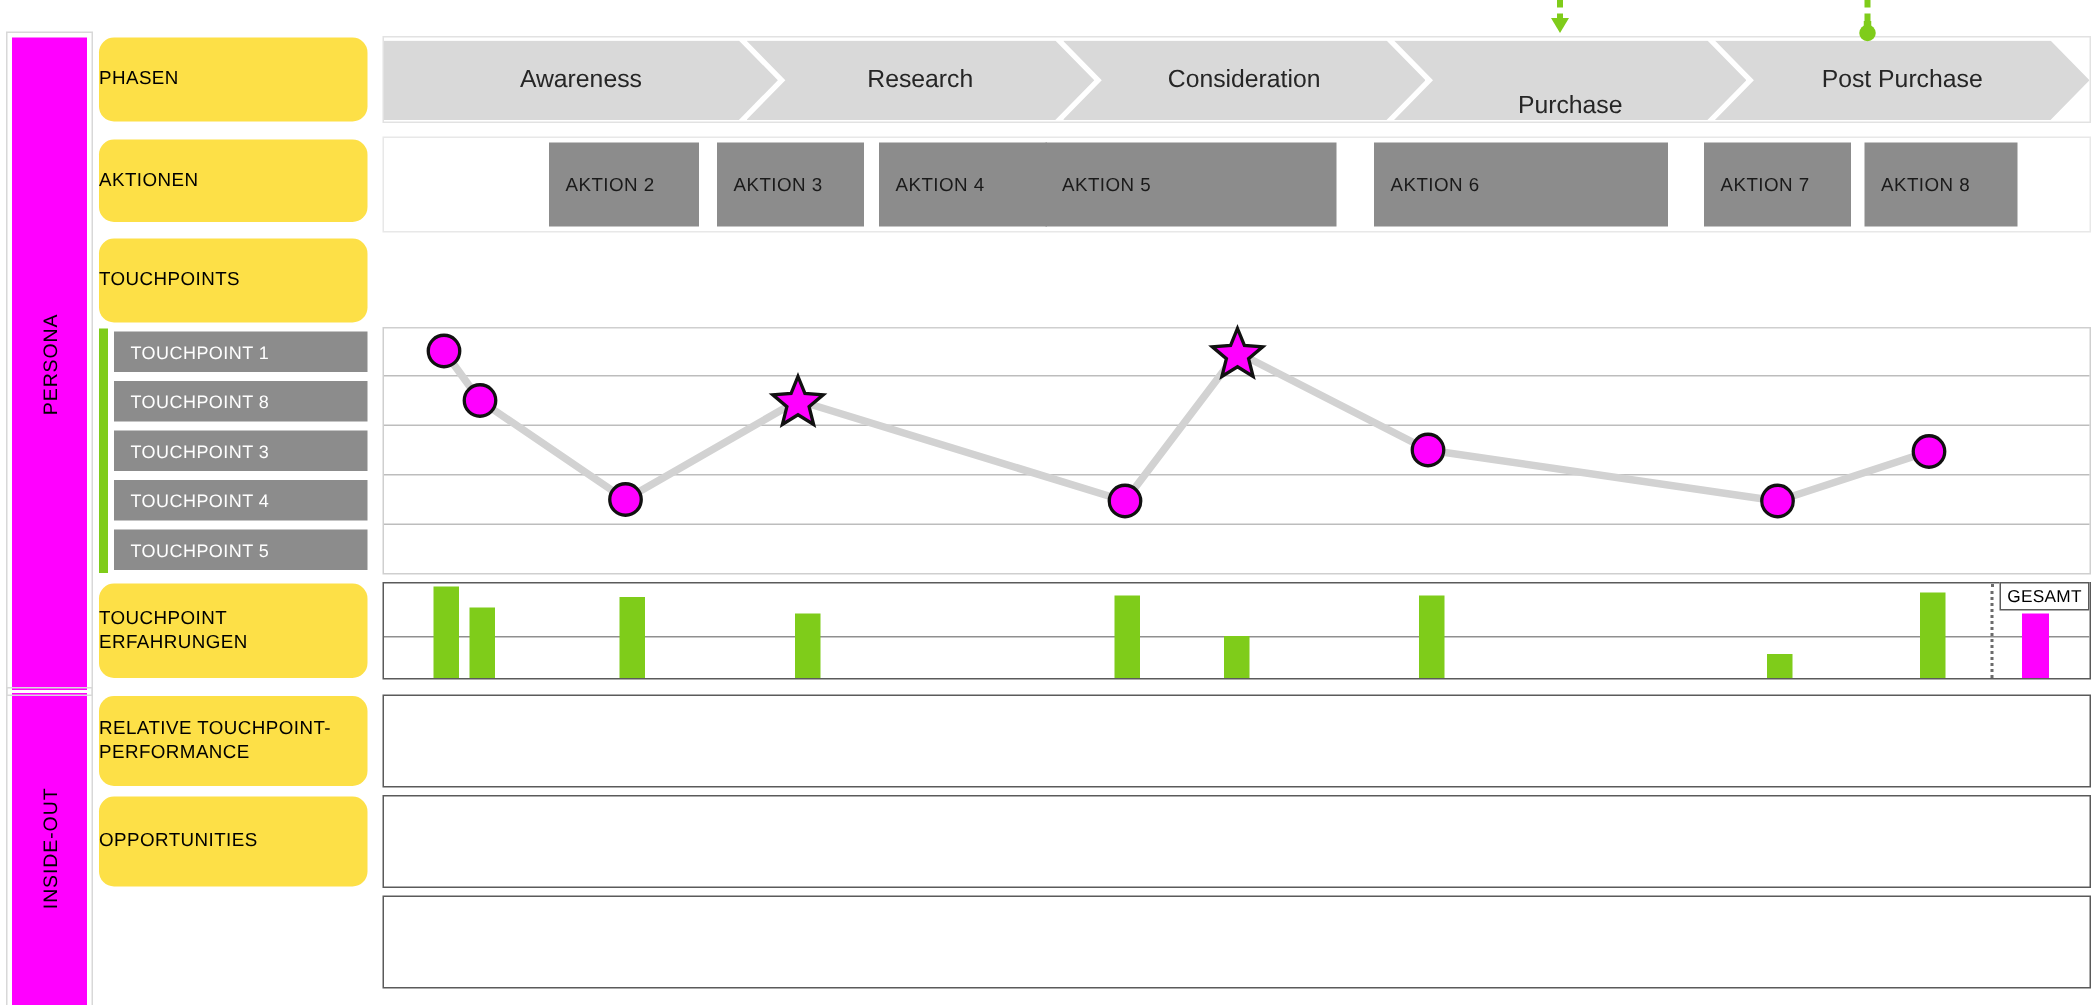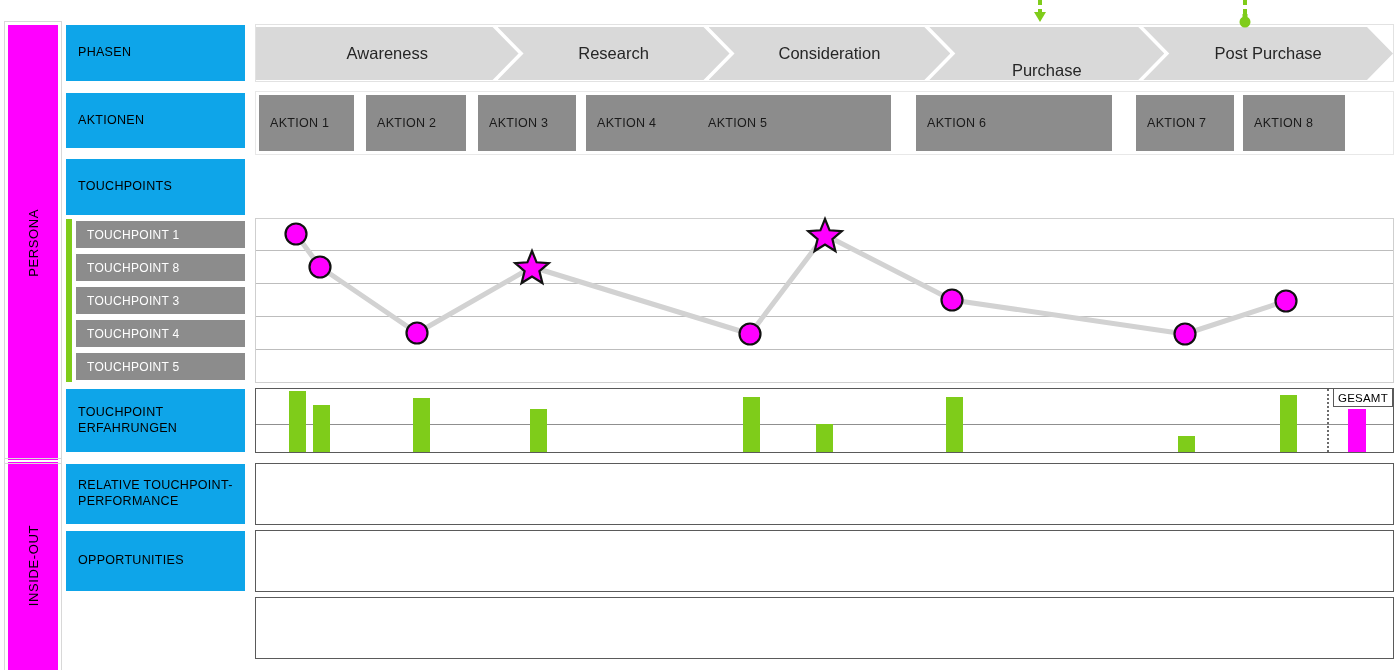--- a/index.html
+++ b/index.html
@@ -27,27 +27,27 @@
     transform: rotate(180deg);
     font-size: 13px;
     letter-spacing: .6px;
     color: #000;
     white-space: nowrap;
   }
 
   
   .rowlabel {
     position: absolute;
-    background: #0ea5e9;
+    background: #fde047;
     display: flex; align-items: center;
-    padding-left: 12px;
     font-size: 12.5px;
     color: #000;
     letter-spacing: .3px;
     line-height: 1.25;
+    border-radius: 10px;
   }
 
   
   .tpchip {
     position: absolute;
     background: #8C8C8C;
     display: flex; align-items: center;
     padding-left: 11px;
     font-size: 12px;
     color: #ffffff;
@@ -195,23 +195,20 @@
     <div class="phase mid" style="width:238px; margin-left:-24px;align-items:flex-end;">
       <span>Purchase</span>
     </div>
     <div class="phase last" style="width:253px; margin-left:-24px;">
       <span>Post Purchase</span>
     </div>
   </div>
 
   <div class="panel-light" style="left:255px; top:91px; width:1139px; height:64px; border:1px solid #e8e8e8;"></div>
 
-  <div class="aktion" style="left:259px; top:95px; width:95px; height:56px;">
-    <span>AKTION 1</span>
-  </div>
   <div class="aktion" style="left:366px; top:95px; width:100px; height:56px;">
     <span>AKTION 2</span>
   </div>
   <div class="aktion" style="left:478px; top:95px; width:98px; height:56px;">
     <span>AKTION 3</span>
   </div>
   <div class="aktion" style="left:586px; top:95px; width:112px; height:56px;">
     <span>AKTION 4</span>
   </div>
   <div class="aktion" style="left:697px; top:95px; width:194px; height:56px;">

